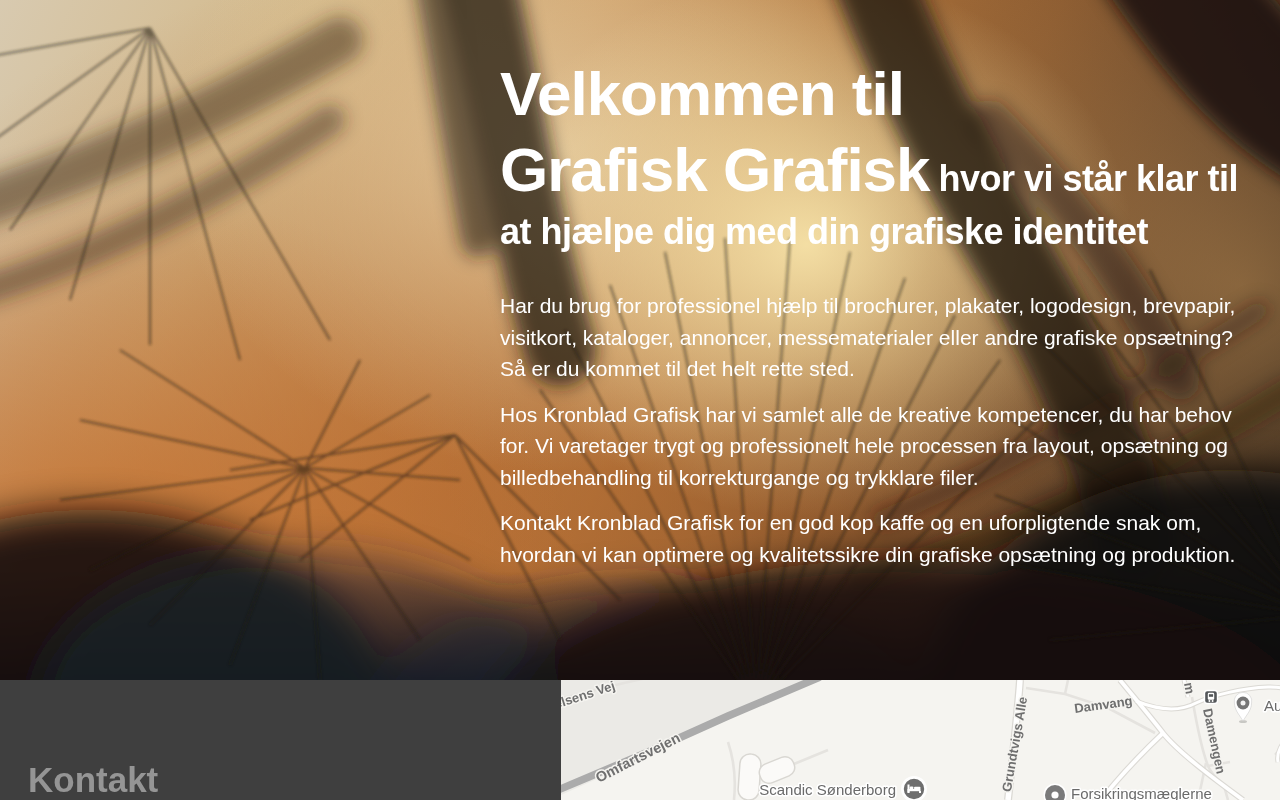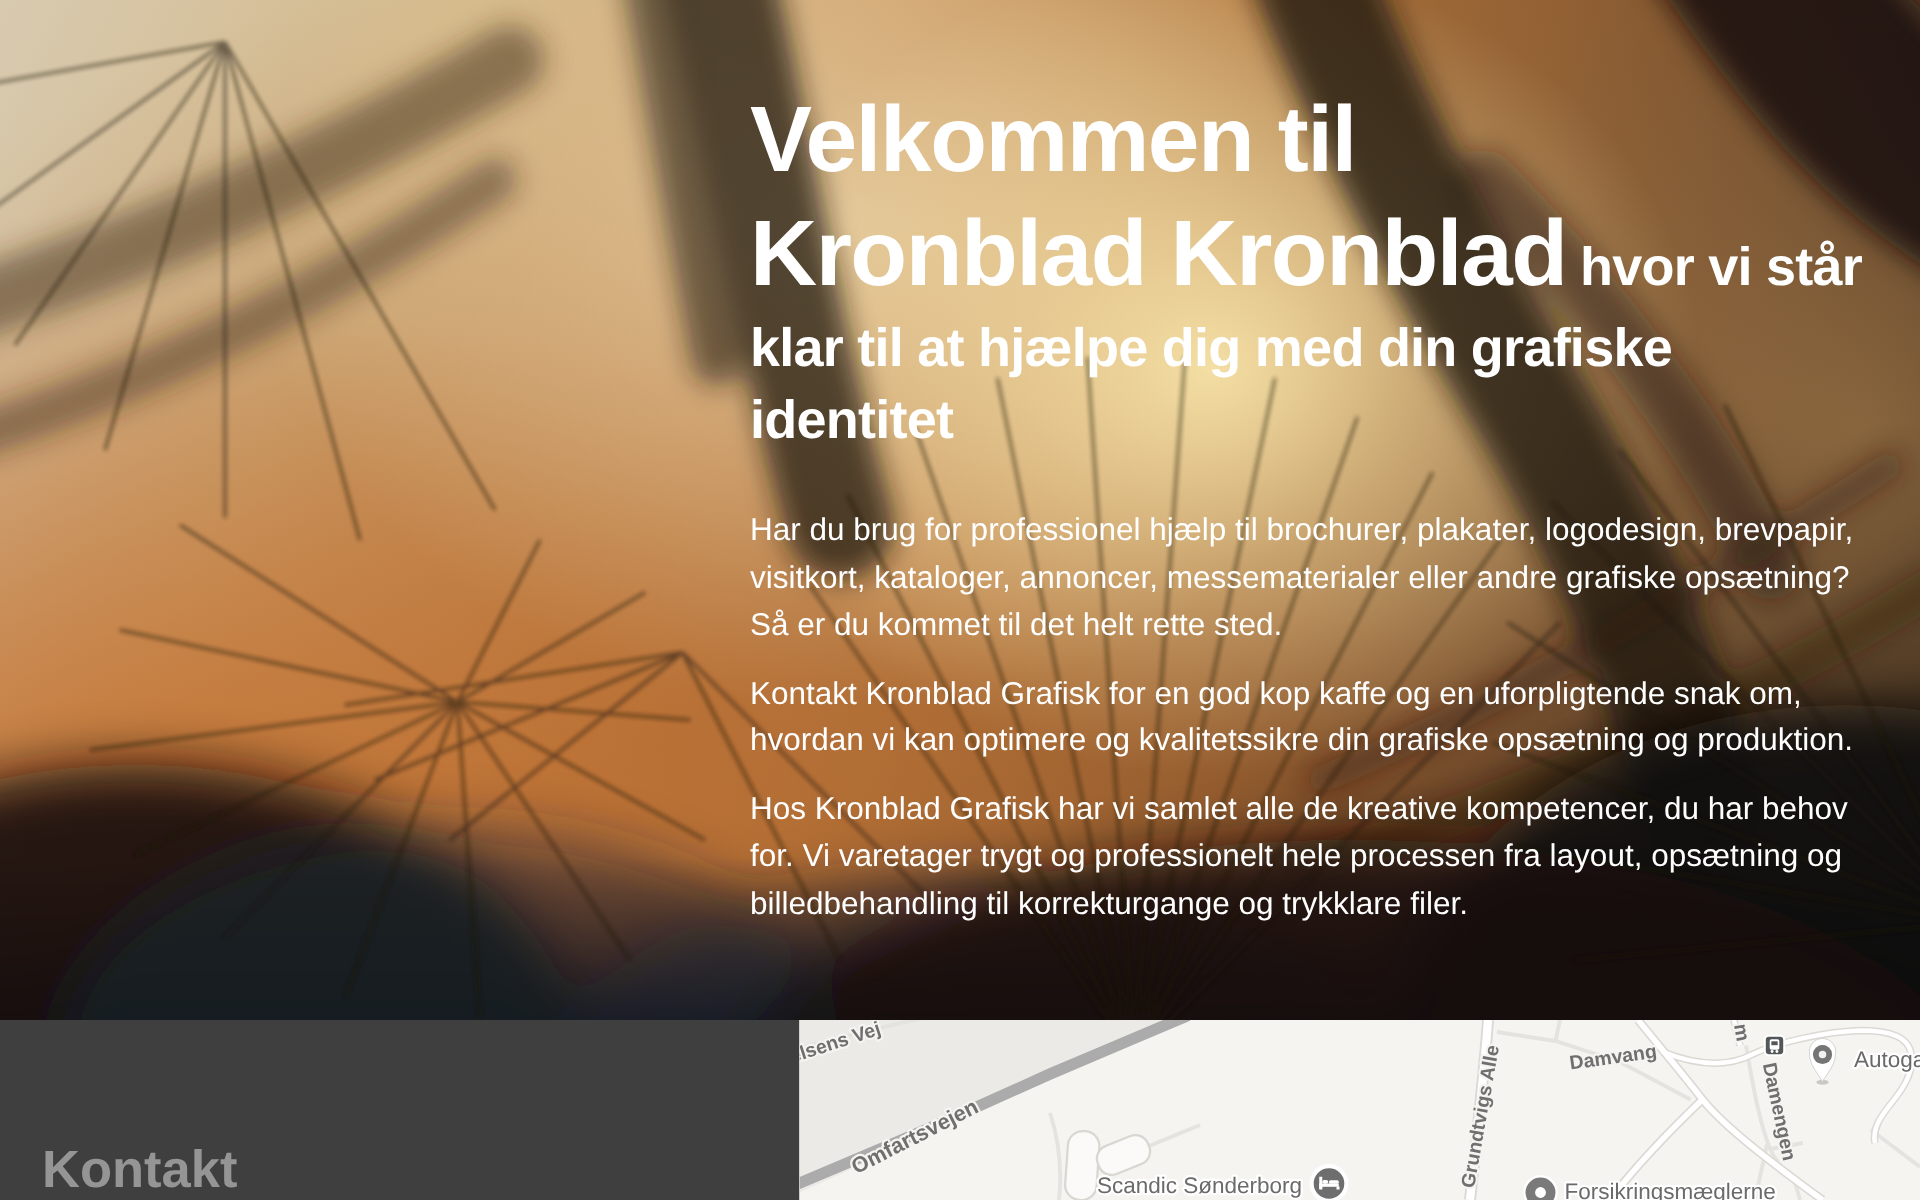--- a/index.html
+++ b/index.html
@@ -28,21 +28,21 @@
   }
   .hero-content h1{margin:0 0 34px 0;padding:0;font-weight:bold;}
   .t-big{font-size:62px;line-height:76px;letter-spacing:-1px;}
   .t-small{font-size:36px;line-height:48px;letter-spacing:-0.5px;}
   .hero-content p{
     margin:0 0 14px 0;font-size:21px;line-height:31.5px;font-weight:normal;color:#fff;
   }
 
   
   .bottom{position:absolute;left:0;top:680px;width:1280px;height:120px;display:flex;}
-  .contact-panel{position:relative;width:533px;height:120px;background:#3f3f3f;flex:none;overflow:hidden;}
+  .contact-panel{position:relative;width:533px;height:120px;background:#3f3f3f;flex:none;overflow:hidden;padding-left:28px;}
   .contact-panel h2{
     position:absolute;left:28px;top:82px;margin:0;
     font-size:35px;line-height:35px;font-weight:bold;color:#959595;
   }
   .map{position:relative;width:747px;height:120px;flex:none;background:#f5f4f0;overflow:hidden;}
   .map svg{display:block;}
   .road-label{fill:#6f6f6f;font-weight:bold;stroke:#f5f4f0;stroke-width:3px;paint-order:stroke;stroke-linejoin:round;font-family:"Liberation Sans",sans-serif;}
   .poi-label{fill:#6a6a6a;font-weight:normal;stroke:#ffffff;stroke-width:3px;paint-order:stroke;stroke-linejoin:round;font-family:"Liberation Sans",sans-serif;}
 </style>
 </head>
@@ -87,25 +87,25 @@
         <path d="M756,705 L540,390 M756,705 L565,330 M756,705 L610,285 M756,705 L665,252 M756,705 L725,238 M756,705 L790,238 M756,705 L850,252 M756,705 L905,278 M756,705 L955,315 M756,705 L1000,360 M756,705 L1040,415"></path>
         <path d="M1315,615 L1035,335 M1315,615 L1005,415 M1315,615 L995,495 M1315,615 L1010,565 M1315,615 L1050,640 M1315,615 L1080,300 M1315,615 L1150,270"></path>
         <path d="M150,28 L-20,150 M150,28 L10,230 M150,28 L70,300 M150,28 L150,345 M150,28 L240,360 M150,28 L330,340 M150,28 L-30,60"></path>
         <path d="M305,468 L120,350 M305,468 L80,420 M305,468 L60,500 M305,468 L90,570 M305,468 L150,625 M305,468 L230,665 M305,468 L320,680 M305,468 L420,640 M305,468 L470,560 M305,468 L460,480 M305,468 L430,395 M305,468 L360,360"></path>
         <path d="M455,435 L300,560 M455,435 L250,520 M455,435 L230,470 M455,435 L620,600 M455,435 L560,640"></path>
       </g>
     </svg>
 
     <div class="hero-content">
       <h1><span class="t-big">Velkommen til</span><br>
-        <span class="t-big">Kronblad Kronblad</span>
+        <span class="t-big">Grafisk Grafisk</span>
         <span class="t-small">hvor vi står klar til at hjælpe dig med din grafiske identitet</span></h1>
       <p>Har du brug for professionel hjælp til brochurer, plakater, logodesign, brevpapir, visitkort, kataloger, annoncer, messematerialer eller andre grafiske opsætning? Så er du kommet til det helt rette sted.</p>
+      <p>Hos Kronblad Grafisk har vi samlet alle de kreative kompetencer, du har behov for. Vi varetager trygt og professionelt hele processen fra layout, opsætning og billedbehandling til korrekturgange og trykklare filer.</p>
       <p>Kontakt Kronblad Grafisk for en god kop kaffe og en uforpligtende snak om, hvordan vi kan optimere og kvalitetssikre din grafiske opsætning og produktion.</p>
-      <p>Hos Kronblad Grafisk har vi samlet alle de kreative kompetencer, du har behov for. Vi varetager trygt og professionelt hele processen fra layout, opsætning og billedbehandling til korrekturgange og trykklare filer.</p>
     </div>
   </section>
 
   <section class="bottom">
     <div class="contact-panel">
       <h2>Kontakt</h2>
     </div>
 
     <div class="map">
       <svg width="747" height="120" viewBox="533 680 747 120">

